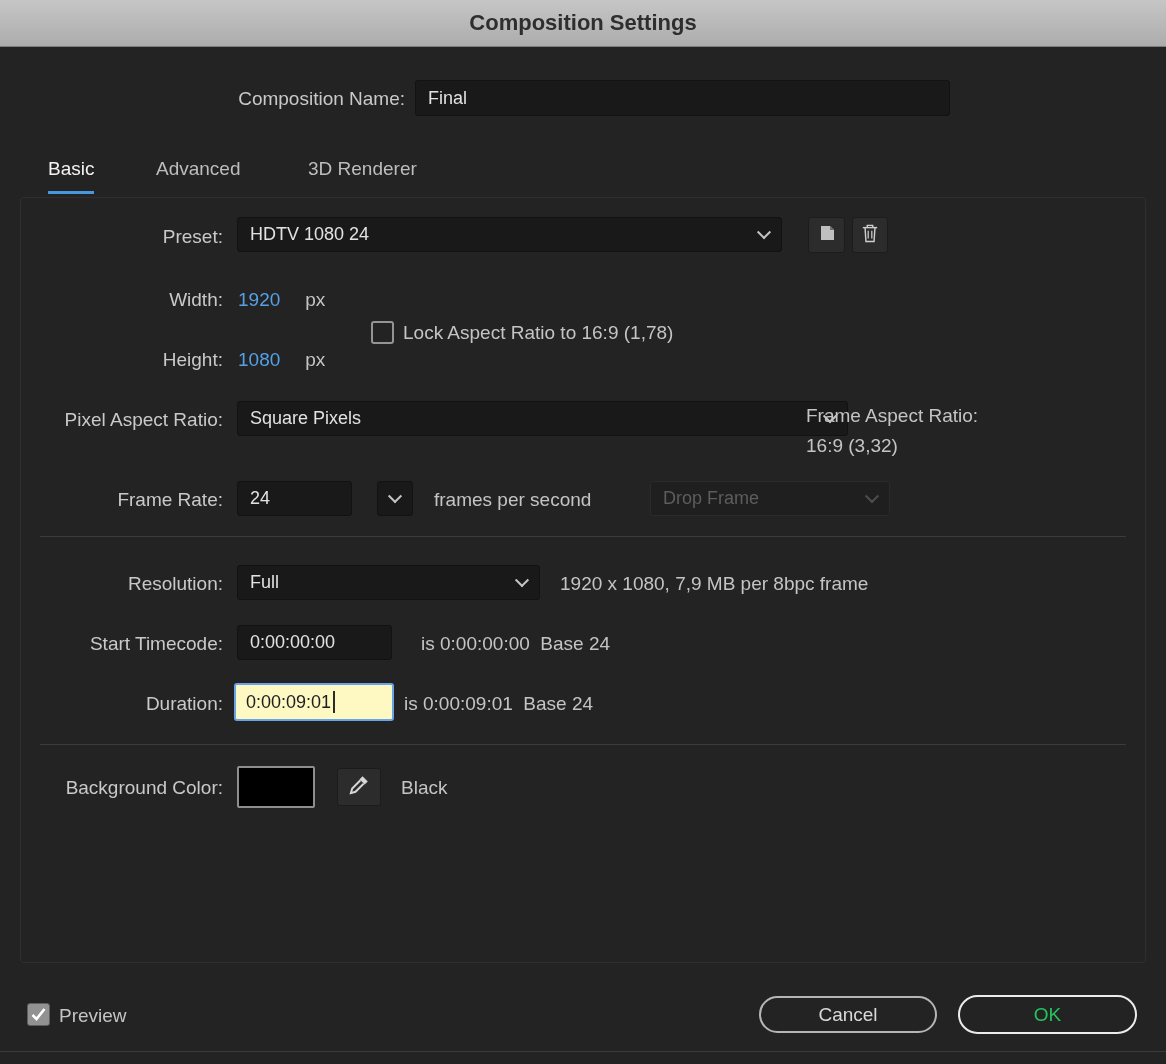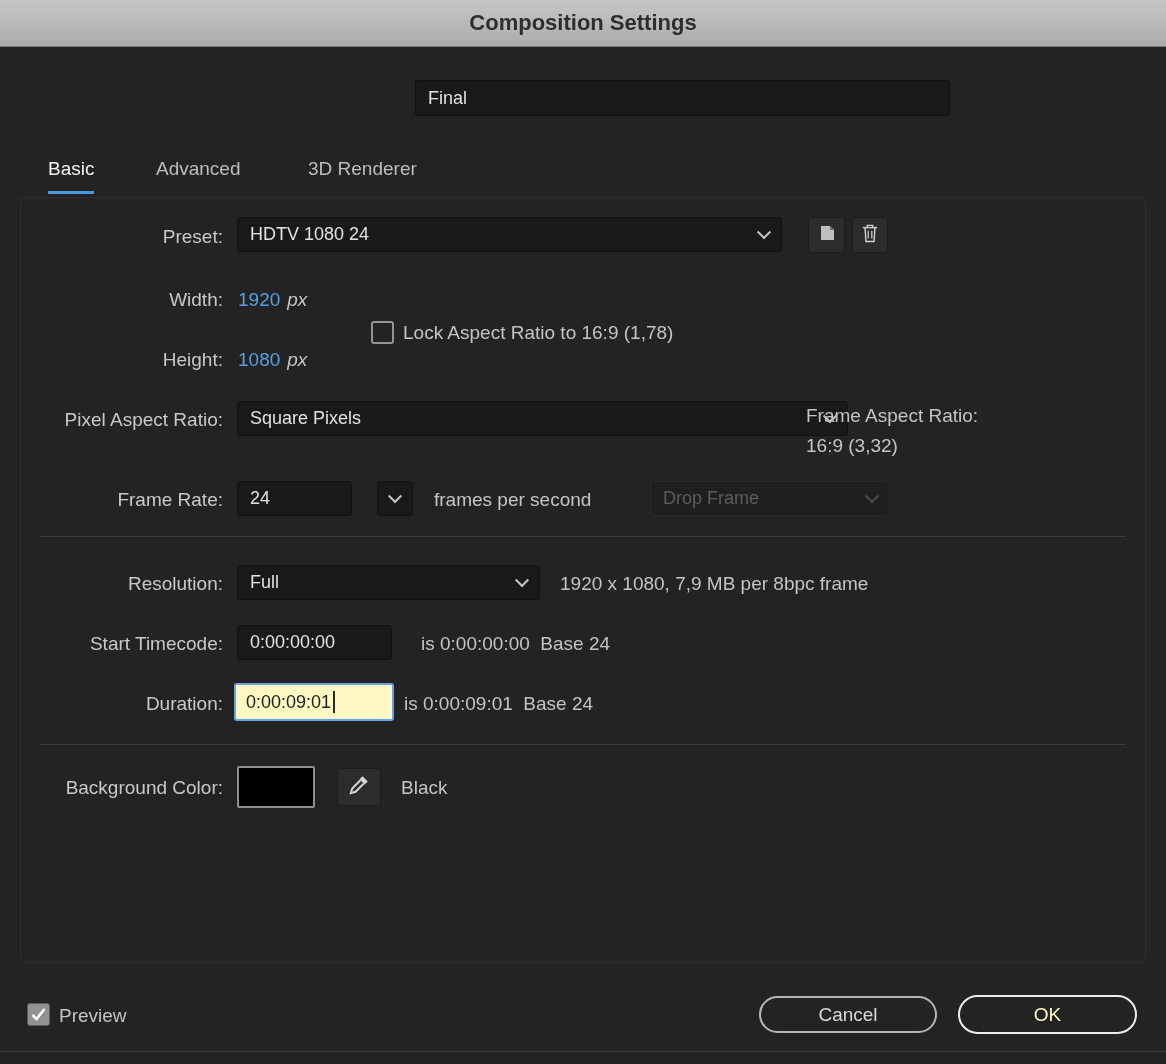--- a/index.html
+++ b/index.html
@@ -38,21 +38,21 @@
   }
   .chev.dim { border-color:#4e4e4e; }
   .icon-btn {
     position:absolute; background:#2c2c2c; border:1px solid #1c1c1c;
     border-radius:3px; display:flex; align-items:center; justify-content:center;
     cursor:default;
   }
   .static-text { position:absolute; font-size:19px; color:#c4c4c4; white-space:pre; }
   .divider { position:absolute; left:40px; width:1086px; height:1px; background:#3b3b3b; }
   .value-blue { color:#55a0e6; font-size:19px; }
-  .unit { color:#c4c4c4; font-size:19px; margin-left:7px;font-style:italic; }
+  .unit { color:#c4c4c4; font-size:19px; margin-left:25px; }
 
   
   .tab {
     position:absolute; top:158px; font-size:19px; color:#bdbdbd;
     padding-bottom:11px; border-bottom:3px solid transparent; cursor:default;
   }
   .tab.active { color:#f2f2f2; border-bottom-color:#4696e0; }
 
   .panel {
     position:absolute; left:20px; top:197px; width:1126px; height:766px;
@@ -79,33 +79,34 @@
   
   .dropdown.disabled { background:#1f1f1f; border-color:#2a2a2a; color:#5d5d5d; }
 
   
   .pill-btn {
     position:absolute; border-radius:20px; background:transparent;
     display:flex; align-items:center; justify-content:center;
     font-size:19px; cursor:default;
   }
   .btn-cancel { border:2px solid #b5b5b5; color:#dadada; }
-  .btn-ok { border:2.5px solid #ececec; color:#fef9c3; }
+  .btn-ok { border:2.5px solid #ececec; color:#22c55e; }
 
   .bottom-line { position:absolute; left:0; top:1051px; width:1166px; height:1px; background:#3a3a3a; }
 </style>
 </head>
 <body>
 
 <div class="dialog">
 
   <div class="titlebar">
     <div class="title">Composition Settings</div>
   </div>
 
+  <div class="row-label" style="left:20px; width:385px; top:88px;">Composition Name:</div>
   <input class="field" style="left: 415px; top: 80px; width: 535px; height: 36px;" type="text" value="Final">
 
   <div class="tab active" style="left:48px;">Basic</div>
   <div class="tab" style="left:156px;">Advanced</div>
   <div class="tab" style="left:308px;">3D Renderer</div>
 
   <div class="panel"></div>
 
   <div class="row-label" style="top:226px;">Preset:</div>
   <div class="field dropdown" style="left:237px; top:217px; width:545px; height:35px;">

